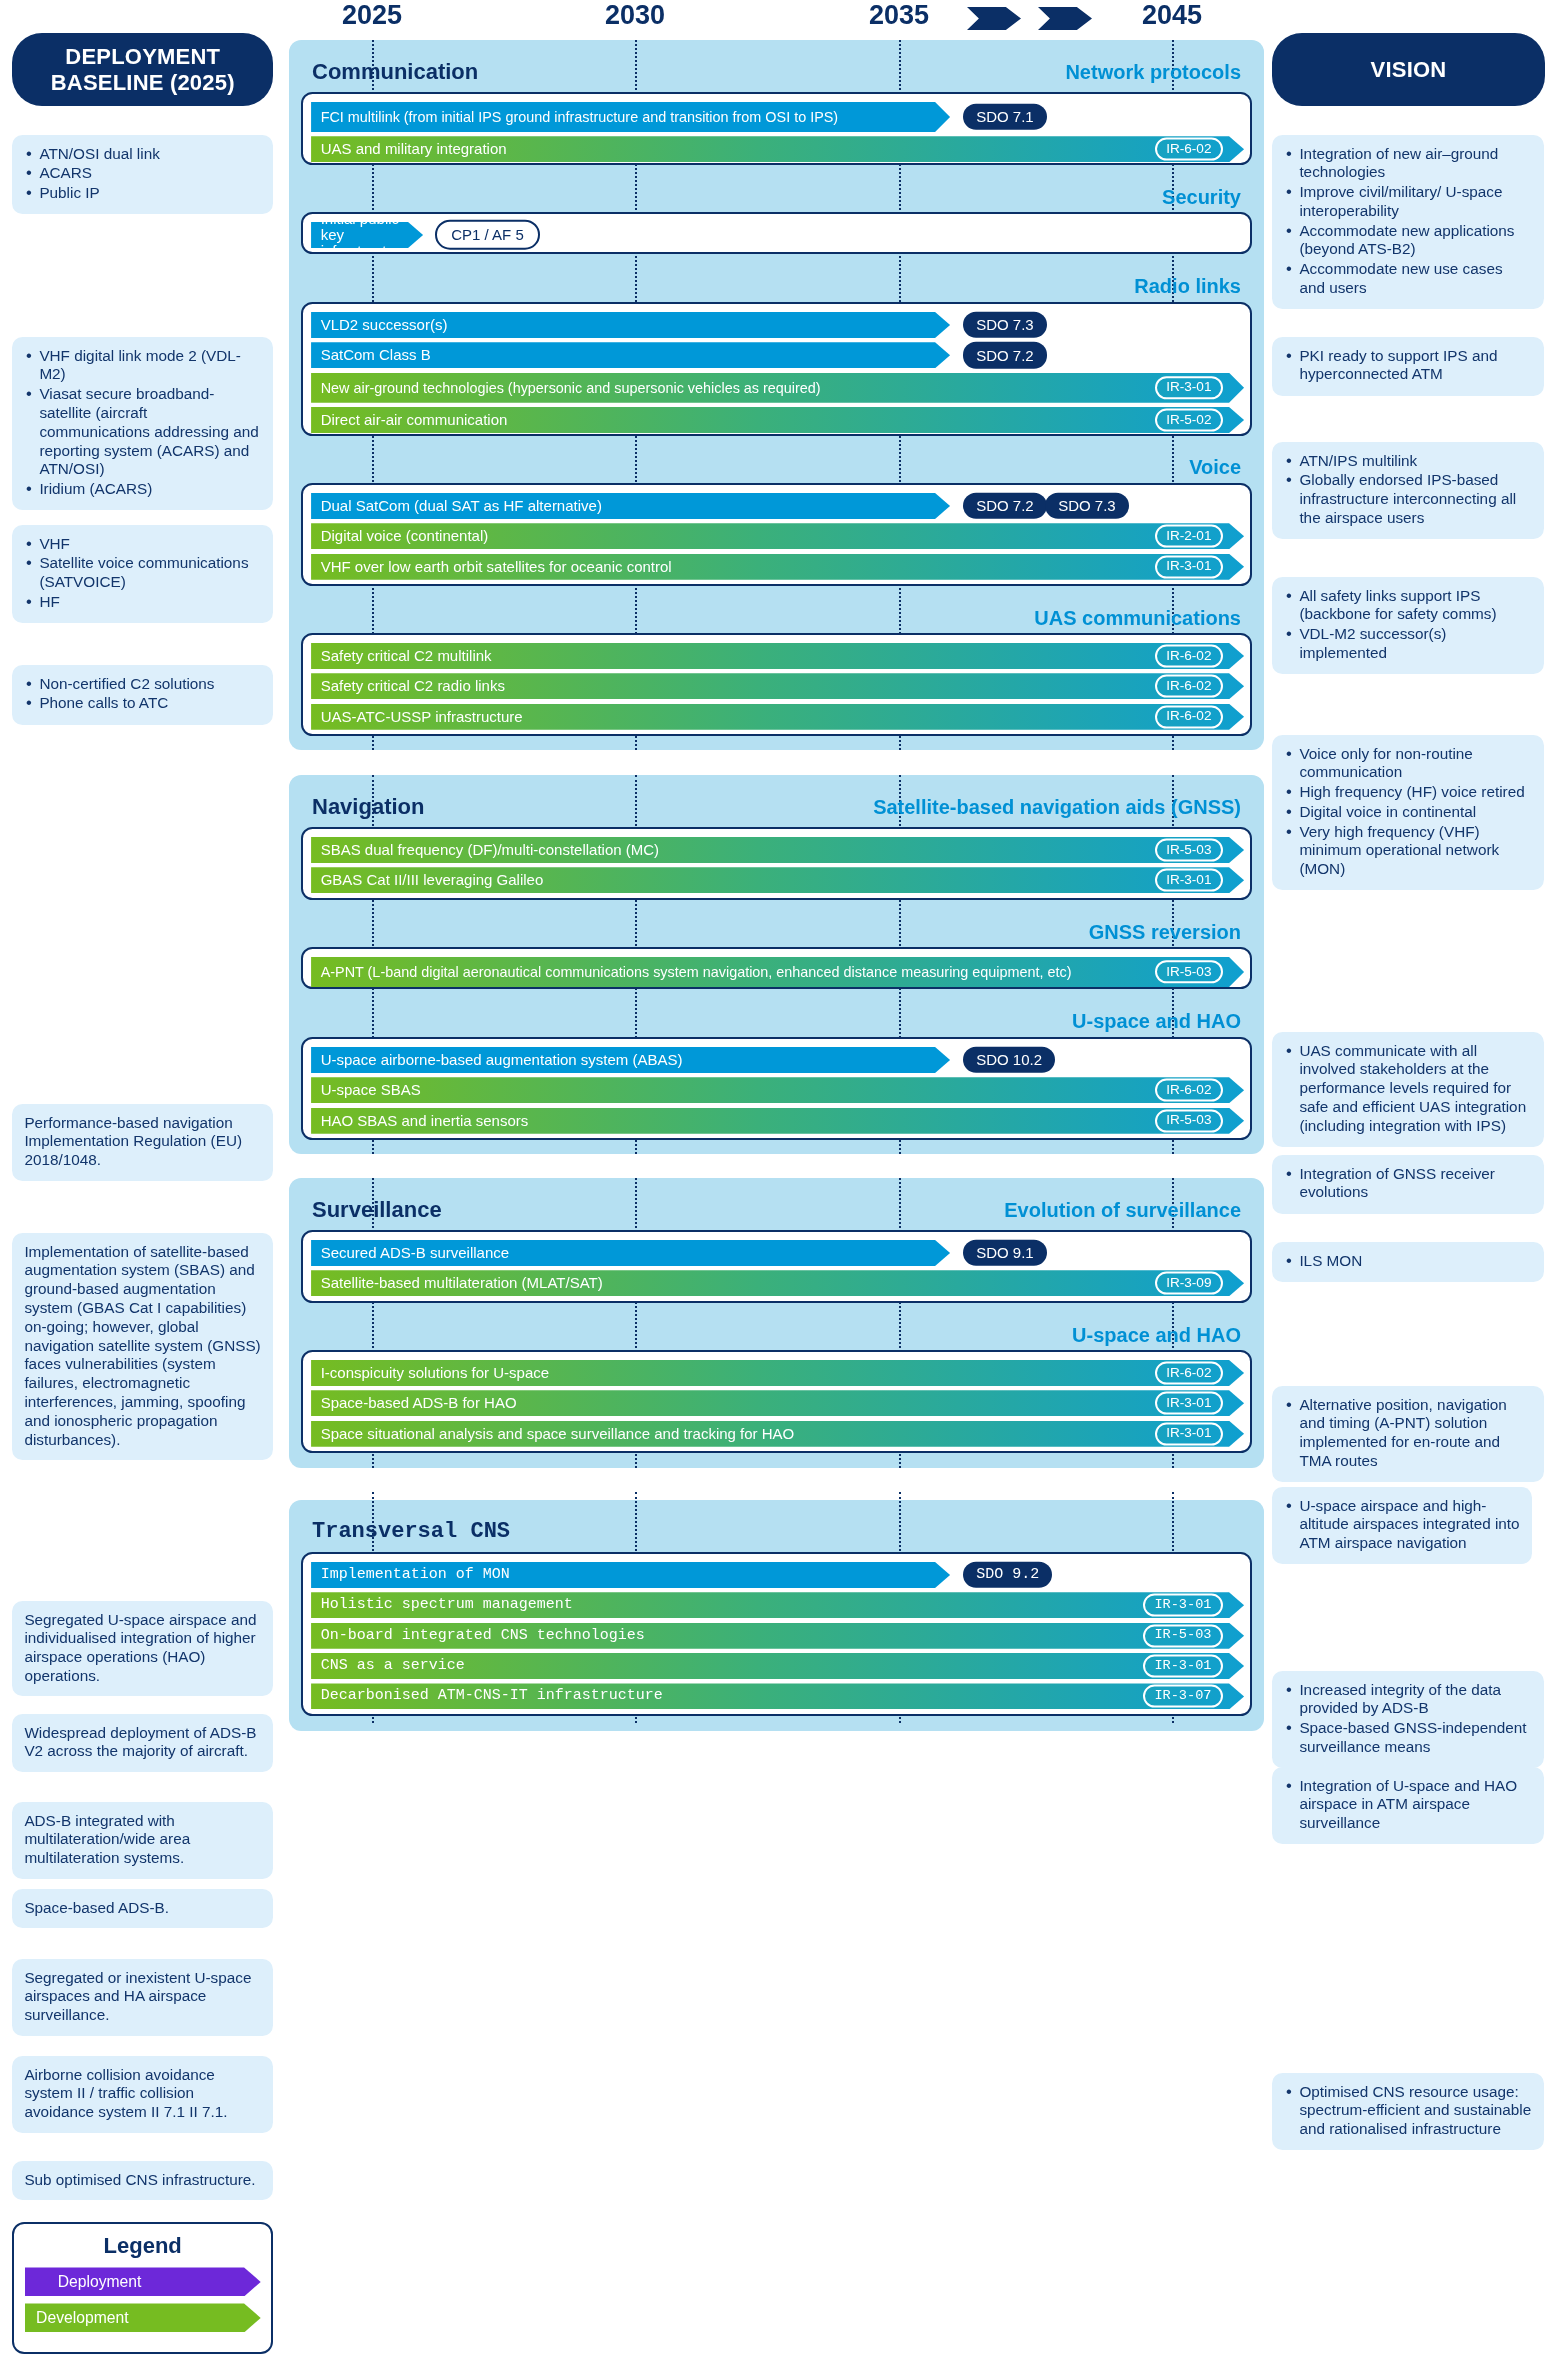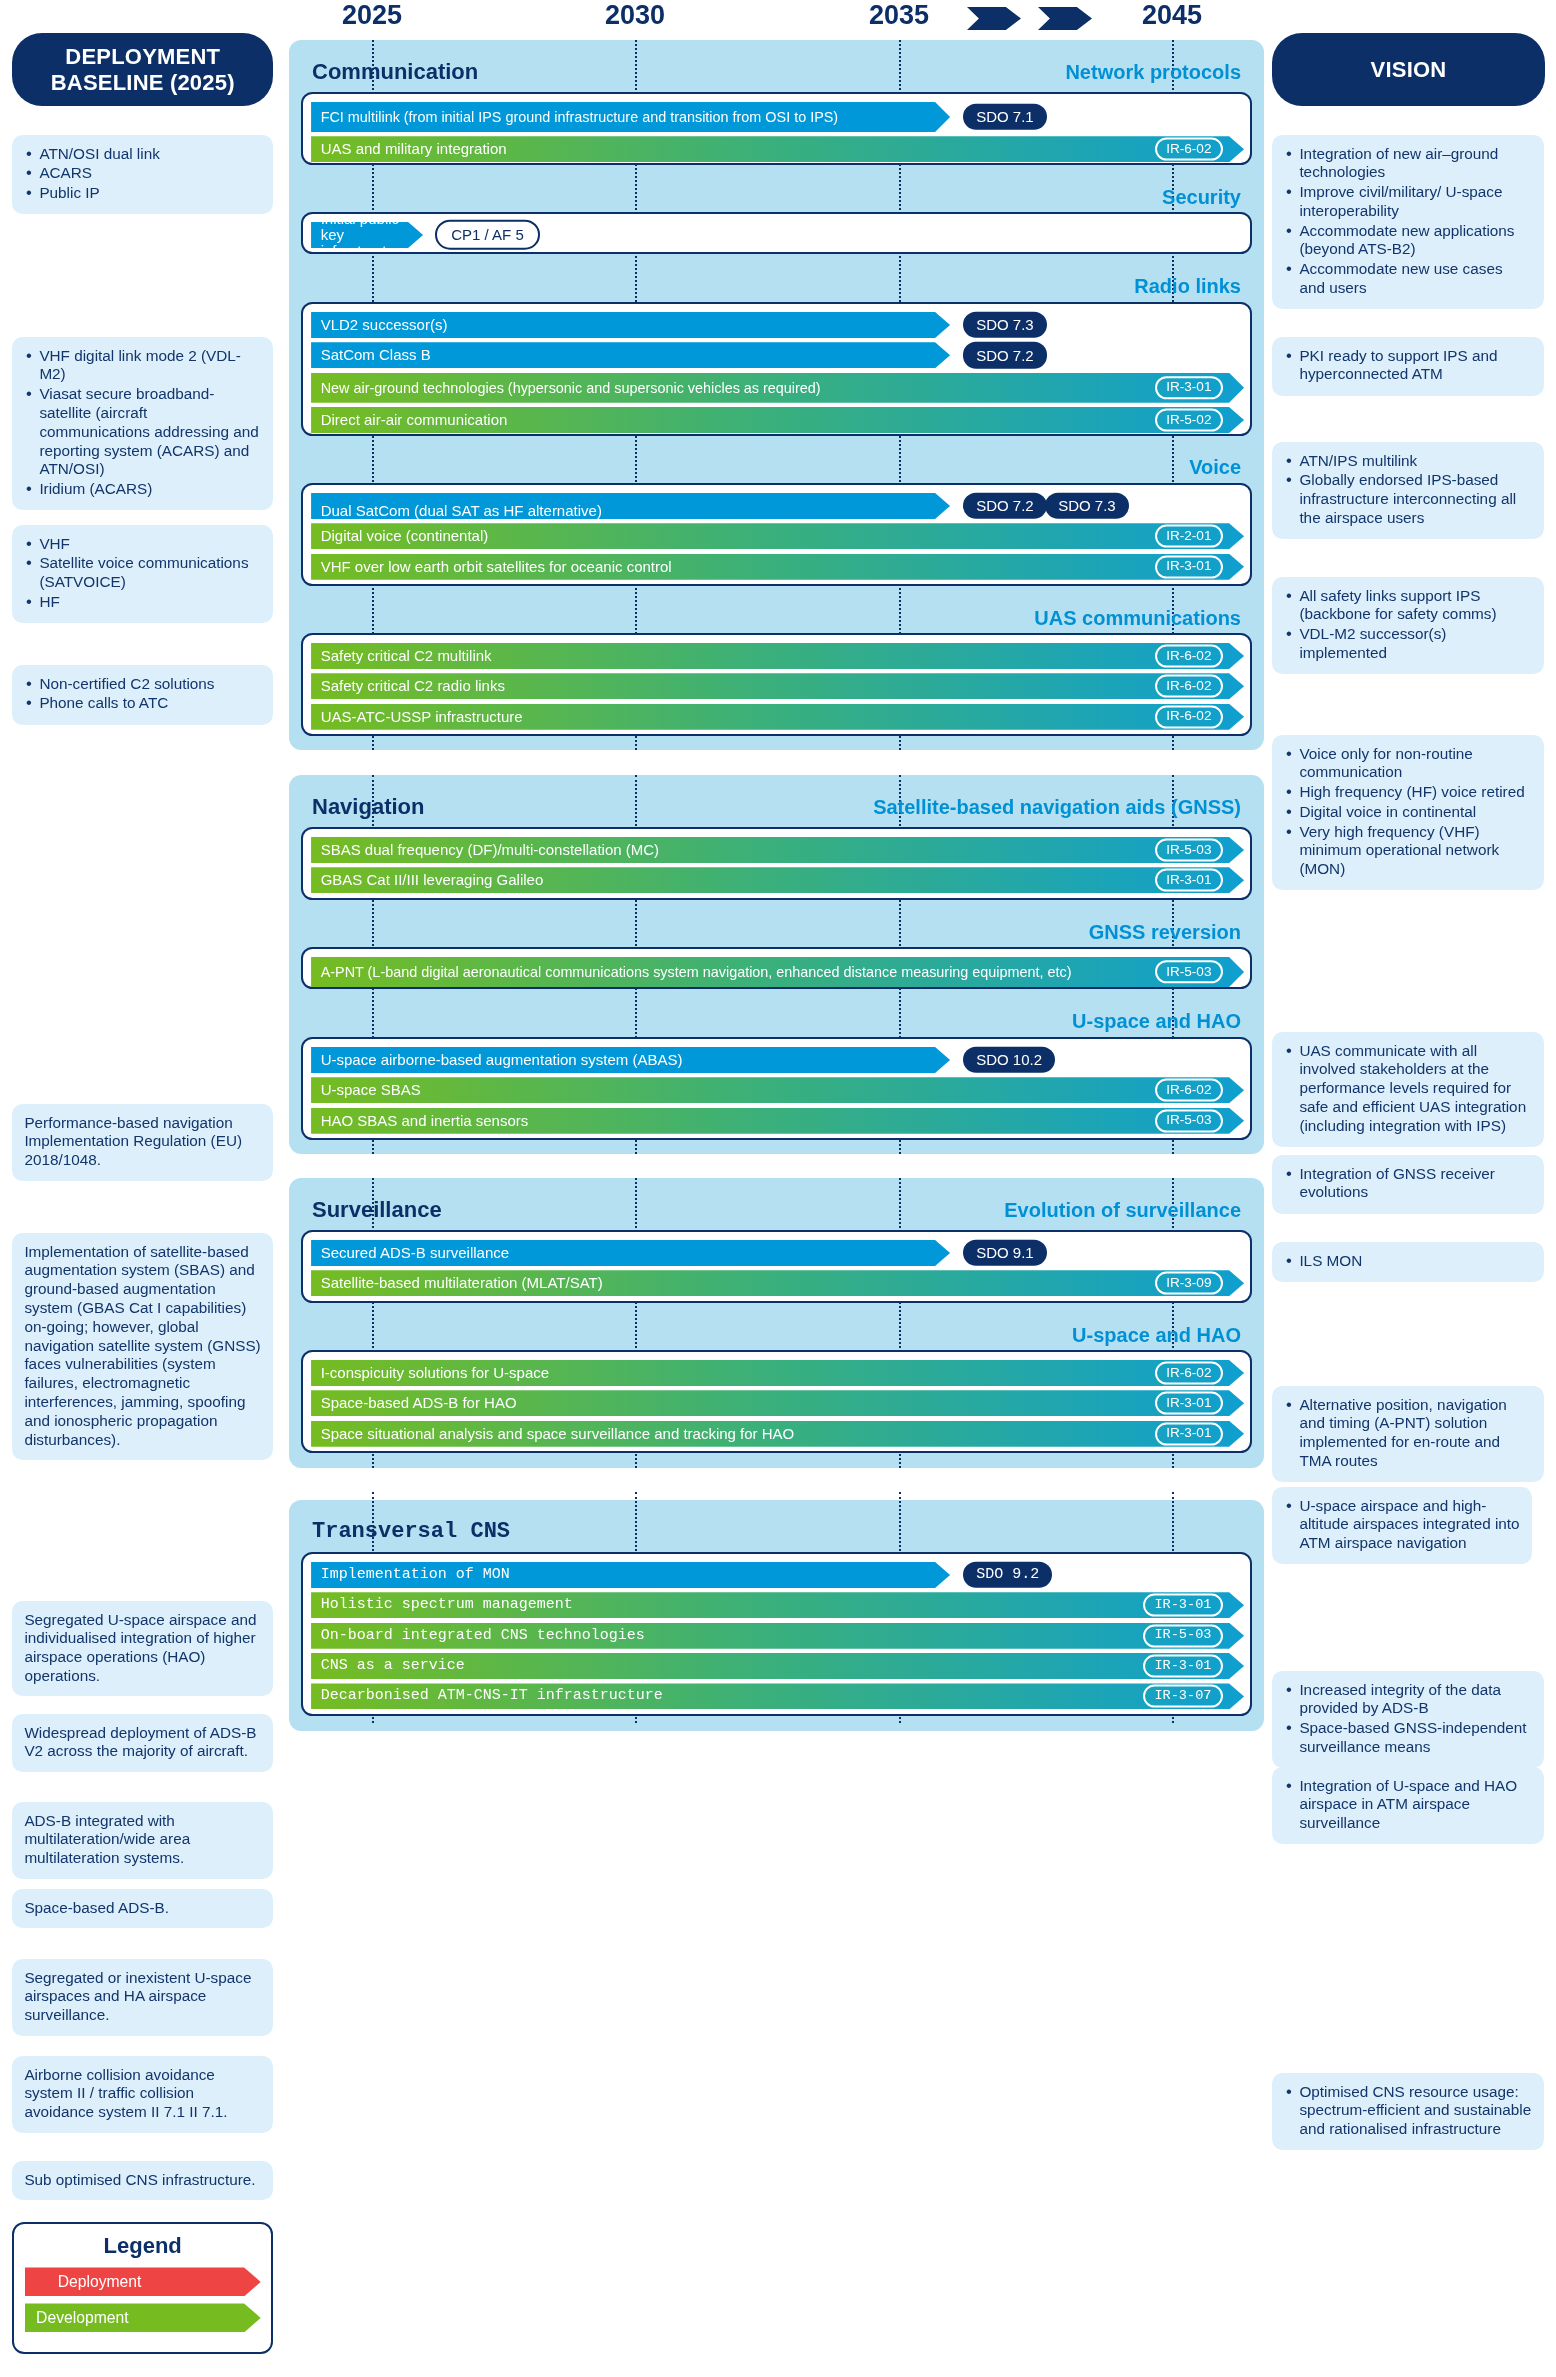--- a/index.html
+++ b/index.html
@@ -123,21 +123,21 @@
   #legend{
     position:absolute;background:#fff;border:2.2px solid #0b2f66;border-radius:12.2px;
     left:12.2px;width:261px;box-sizing:border-box;padding:8.7px 10.5px 12.2px 10.5px;
   }
   #legend h3{margin:0 0 8.7px 0;text-align:center;font-size:22px;color:#0b2f66;}
   .legend-bar{
     height:29px;display:flex;align-items:center;color:#fff;font-size:15.7px;
     padding-left:11.4px;box-sizing:border-box;margin-bottom:7px;
     clip-path:polygon(0 0, calc(100% - 16.6px) 0, 100% 50%, calc(100% - 16.6px) 100%, 0 100%);
   }
-  .lg-deploy{background:#ef4444;padding-left:33px;}
+  .lg-deploy{background:#6d28d9;padding-left:33px;}
   .lg-dev{background:#76bc21;}
 </style>
 </head>
 <body>
 
 <div id="page">
 
   <div id="years">
       <div class="year" style="left: 83px;">2025</div>
       <div class="year" style="left: 346px;">2030</div>
@@ -269,21 +269,21 @@
             <div class="barrow">
               <div class="bar bar-grad" style="width: 933px;">
                 <span>Direct air-air communication</span>
                 <span class="ir">IR-5-02</span>
               </div>
             </div>
           </div>
           <div class="sub-title" style="top: 416px;">Voice</div>
           <div class="card" style="top: 443px; left: 12.2px; width: 951px; height: 103px; padding: 7.9px 0px 0px;">
             <div class="barrow">
-              <div class="bar bar-blue" style="width: 639px; align-items: flex-end;">
+              <div class="bar bar-blue" style="width: 639px;">
                 <span>Dual SatCom (dual SAT as HF alternative)</span>
               </div>
               <div class="sdo" style="left: 660px; top: 50%;">SDO 7.2</div>
               <div class="sdo" style="left: 742px;">SDO 7.3</div>
             </div>
             <div class="barrow">
               <div class="bar bar-grad" style="width: 933px;">
                 <span>Digital voice (continental)</span>
                 <span class="ir">IR-2-01</span>
               </div>

